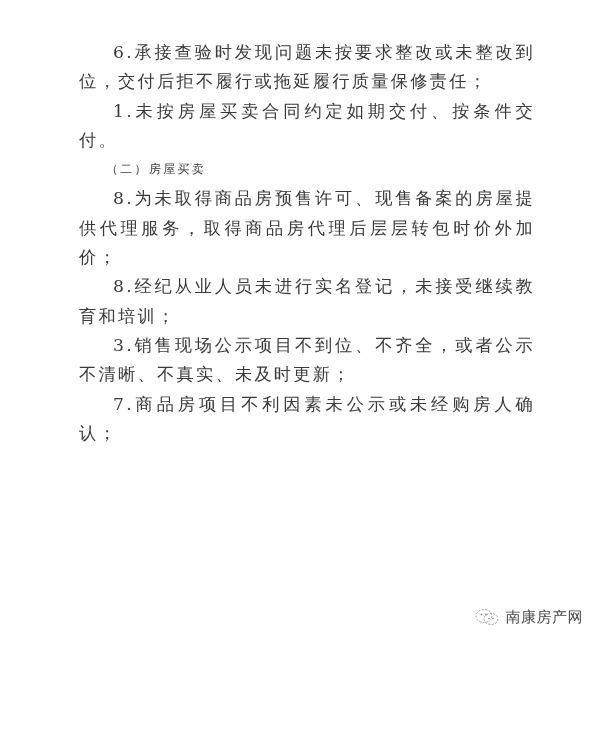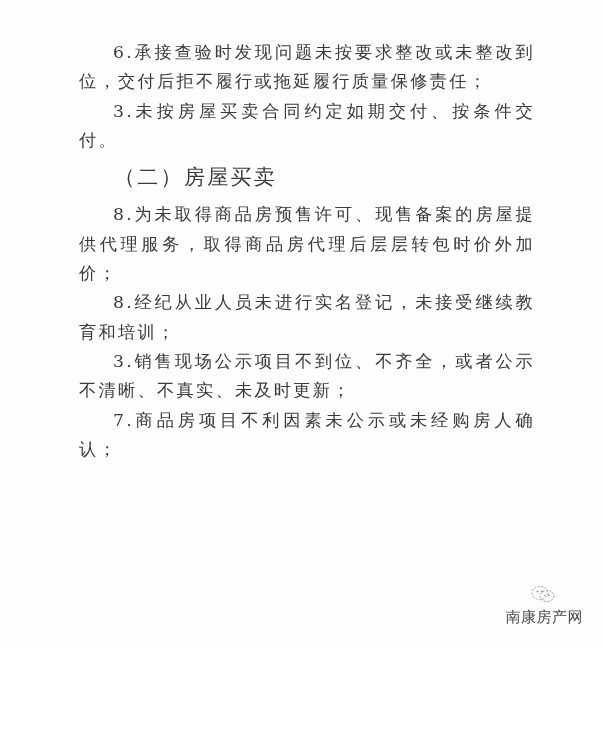--- a/index.html
+++ b/index.html
@@ -31,55 +31,54 @@
       font-size: 17.2px;
       line-height: 29.3px;
       letter-spacing: 2.3px;
       text-align: justify;
       text-align-last: left;
       margin: 0;
       text-indent: 34px;
       word-break: break-all;
     }
     .heading {
-      font-size: 21px;
+      font-size: 12px;
       line-height: 29.3px;
       letter-spacing: 2.3px;
-      margin: 8px;
+      margin: 0;
       text-indent: 27px;
     }
     .watermark {
       position: absolute;
       right: 20px;
       bottom: 17px;
       display: flex;
       align-items: center;
       gap: 4px;
       color: #555;
-      flex-direction: column;
     }
     .wm-icon {
       width: 28px;
       height: 20px;
       display: inline-block;
     }
     .wm-text {
       font-family: "DejaVu Sans", "Liberation Sans", sans-serif;
       font-size: 15px;
       letter-spacing: 0.5px;
       color: #4a4a4a;
     }
   </style>
 </head>
 <body>
 
 <div class="page">
   <div class="doc">
     <p class="para">6.承接查验时发现问题未按要求整改或未整改到位，交付后拒不履行或拖延履行质量保修责任；</p>
-    <p class="para">3.未按房屋买卖合同约定如期交付、按条件交付。</p>
+    <p class="para">1.未按房屋买卖合同约定如期交付、按条件交付。</p>
     <p class="heading">（二）房屋买卖</p>
     <p class="para">8.为未取得商品房预售许可、现售备案的房屋提供代理服务，取得商品房代理后层层转包时价外加价；</p>
     <p class="para">8.经纪从业人员未进行实名登记，未接受继续教育和培训；</p>
     <p class="para">3.销售现场公示项目不到位、不齐全，或者公示不清晰、不真实、未及时更新；</p>
     <p class="para">7.商品房项目不利因素未公示或未经购房人确认；</p>
 
   </div>
 
   <div class="watermark">
     <span class="wm-icon">

